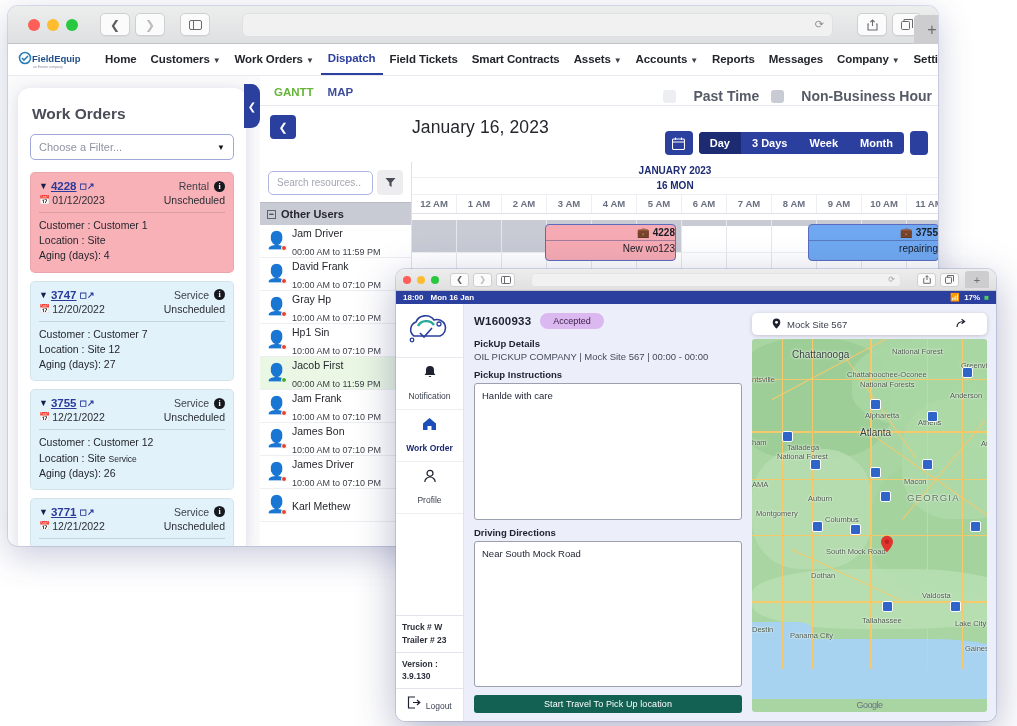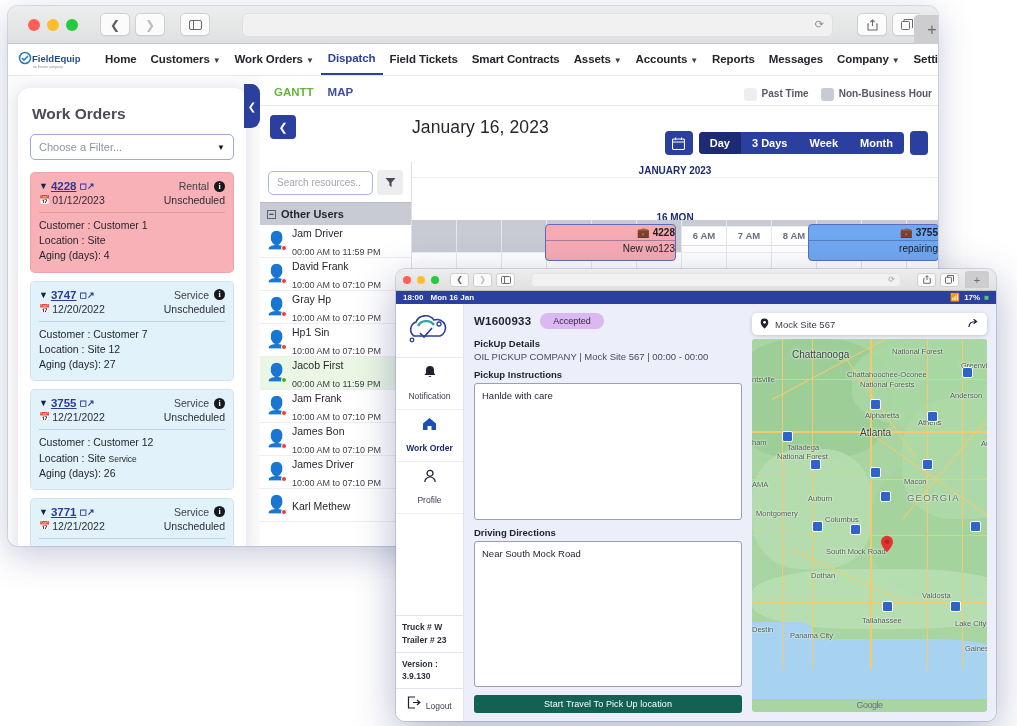--- a/index.html
+++ b/index.html
@@ -125,21 +125,21 @@
     position:absolute; left:252px; right:0; top:0; bottom:0; background:#fff;
   }
   .tabs-row{
     display:flex; align-items:center; gap:14px; padding:10px 14px 7px;
     border-bottom:1px solid #e8e8ee; position:relative;
   }
   .tab{ font-size:11.5px; font-weight:bold; }
   .tab.active{ color:#67b43a; }
   .tab.idle{ color:#3f4d9e; }
   .legend{ position:absolute; right:6px; top:12px; display:flex; gap:12px; align-items:center; }
-  .legend-item{ display:flex; gap:5px; align-items:flex-start; font-size:10px; font-weight:bold; color:#555a66; }
+  .legend-item{ display:flex; gap:17px; align-items:center; font-size:14px; font-weight:bold; color:#555a66; }
   .sw{ width:13px;height:13px;border-radius:3px; }
   .sw.past{ background:#eceef2; } .sw.nonbiz{ background:#c8cbd4; }
 
   .toolbar{
     display:flex; align-items:center; padding:7px 10px; gap:10px; position:relative;
     height:42px;
   }
   .navbtn{
     width:26px;height:24px;background:#2b3f9e;border-radius:4px;color:#fff;
     display:flex;align-items:center;justify-content:center;font-size:11px;
@@ -182,21 +182,21 @@
        border:1px solid #fff; }
   .st.red{ background:#e8422e; } .st.green{ background:#3fae2a; }
   .rname{ font-size:10.5px; color:#25272d; line-height:1.25; }
   .rtime{ font-size:9px; color:#3c3f47; }
 
   .tl{ flex:1; position:relative; overflow:hidden; }
   .tl-head{ border-bottom:1px solid #dfe0e6; }
   .tl-month{ text-align:center; font-size:10px; font-weight:bold; color:#1d2c72; padding:3px 0 1px;
     border-bottom:1px solid #eceef2; }
   .tl-day{ text-align:center; font-size:10px; font-weight:bold; color:#1d2c72; padding:2px 0 3px;
-    border-bottom:1px solid #eceef2;margin-top:32px;}
+    border-bottom:1px solid #eceef2;}
   .tl-hours{ display:flex; }
   .hcell{ flex:1 0 45px; text-align:center; font-size:9.5px; font-weight:bold; color:#6b7080;
     border-right:1px solid #eceef2; padding:3px 0 4px; }
   .tl-body{ position:absolute; left:0; right:0; top:58px; bottom:0; }
   .band{ position:absolute; left:0; right:0; display:flex; }
   .bcell{ flex:1 0 45px; border-right:1px solid #e5e7ec; }
   .nonbiz{ background:#c8cbd4; }
   .gridrow{ position:absolute; left:0; right:0; height:33px; border-bottom:1px solid #eceef2; display:flex;}
   .task{
     position:absolute; border-radius:4px; border:1px solid #5b6bbd; overflow:hidden;
@@ -253,21 +253,21 @@
   .a-label{ font-size:9.5px; font-weight:bold; color:#1d2130; margin:7px 0 3px; }
   .a-ta{ background:#fff; border:1px solid #9aa0ad; border-radius:3px; font-size:9.5px;
     color:#1d2130; padding:6px 7px; }
   .a-ta.one{ height:142px; } .a-ta.two{ height:152px; }
   .a-cta{ margin-top:8px; height:19px; background:#136153; color:#fff; border-radius:3px;
     font-size:9px; display:flex; align-items:center; justify-content:center; letter-spacing:.1px;}
 
   .a-map{ width:244px; margin:0; padding:9px 9px 9px 0; display:flex; flex-direction:column;}
   .a-searchbar{
     height:22px; background:#fff; border-radius:5px; box-shadow:0 1px 4px rgba(0,0,0,.18);
-    display:flex; align-items:center; gap:6px; padding:0 8px; margin-bottom:4px;
+    display:flex; align-items:center; gap:6px; padding:0 20px; margin-bottom:4px;
     font-size:9.5px; color:#3a3f4d;
   }
   .a-searchbar .pin{ color:#1d2130; font-size:10px; }
   .a-searchbar .dir{ margin-left:auto; color:#2b3f9e; font-size:10px; }
   .map-canvas{ flex:1; border-radius:3px; overflow:hidden; position:relative; background:#a8d5a2; }
   .map-label{ position:absolute; font-size:7.5px; color:#4b5a4b; white-space:nowrap;
     text-shadow:0 0 2px rgba(255,255,255,.95), 0 0 3px rgba(255,255,255,.9);}
   .map-label.big{ font-size:10px; color:#33403a; font-weight:normal;}
   .map-label.state{ font-size:9.5px; color:#5f7260; letter-spacing:1.2px;}
   .road{ position:absolute; background:#f6c96b; }

